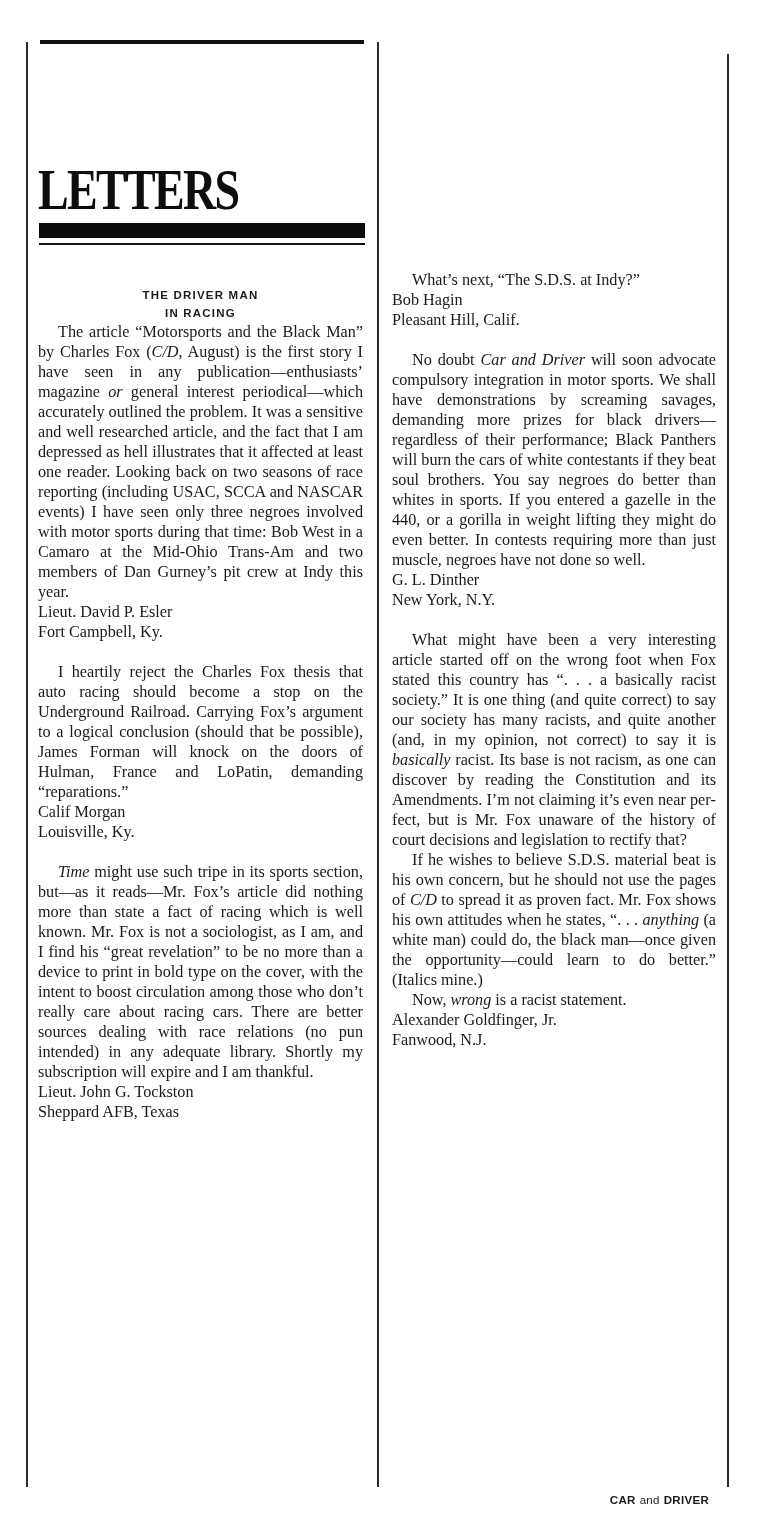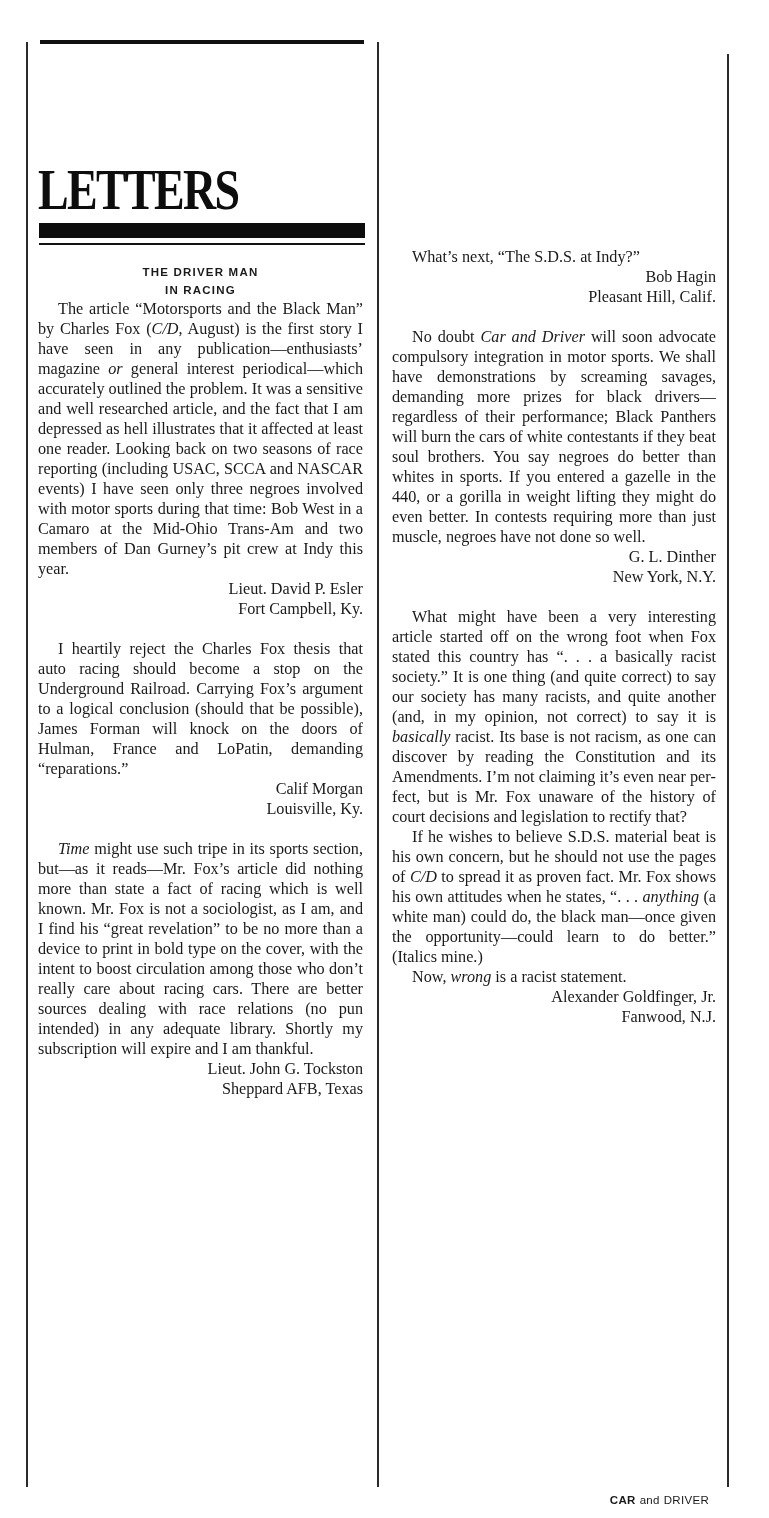--- a/index.html
+++ b/index.html
@@ -56,20 +56,21 @@
       width: 326px;
       height: 2px;
       background: #111;
     }
     .column {
       position: absolute;
       font-size: 16.2px;
       line-height: 20px;
       text-align: justify;
       hyphens: manual;
+      margin-top: 23px;
     }
     .col-left {
       left: 38px;
       top: 262px;
       width: 325px;
     }
     .col-right {
       left: 392px;
       top: 247px;
       width: 324px;
@@ -82,36 +83,35 @@
       text-align: center;
       line-height: 18px;
       margin-top: 1px;
       margin-bottom: 0;
     }
     p {
       margin: 0;
       text-indent: 20px;
     }
     .sig {
-      text-align: right;
       text-indent: 0;
     }
     .letter {
       margin-bottom: 20px;
     }
     .footer {
       position: absolute;
       right: 60px;
       top: 1494px;
       font-family: "Liberation Sans", "DejaVu Sans", sans-serif;
       font-size: 11.5px;
       letter-spacing: 0.3px;
       color: #1a1a1a;
     }
-    .footer .brand-b { font-weight: normal; }
+    .footer .brand-b { font-weight: bold; }
     .footer .brand-a { font-weight: bold; }
     .footer .brand-and { font-weight: normal; margin: 12px 4px; }
     i { font-style: italic; }
   </style>
 </head>
 <body>
 
 <div class="vline" style="left:26px; top:42px; height:1445px;"></div>
 <div class="vline" style="left:377px; top:42px; height:1445px;"></div>
 <div class="vline" style="left:727px; top:54px; height:1433px;"></div>

